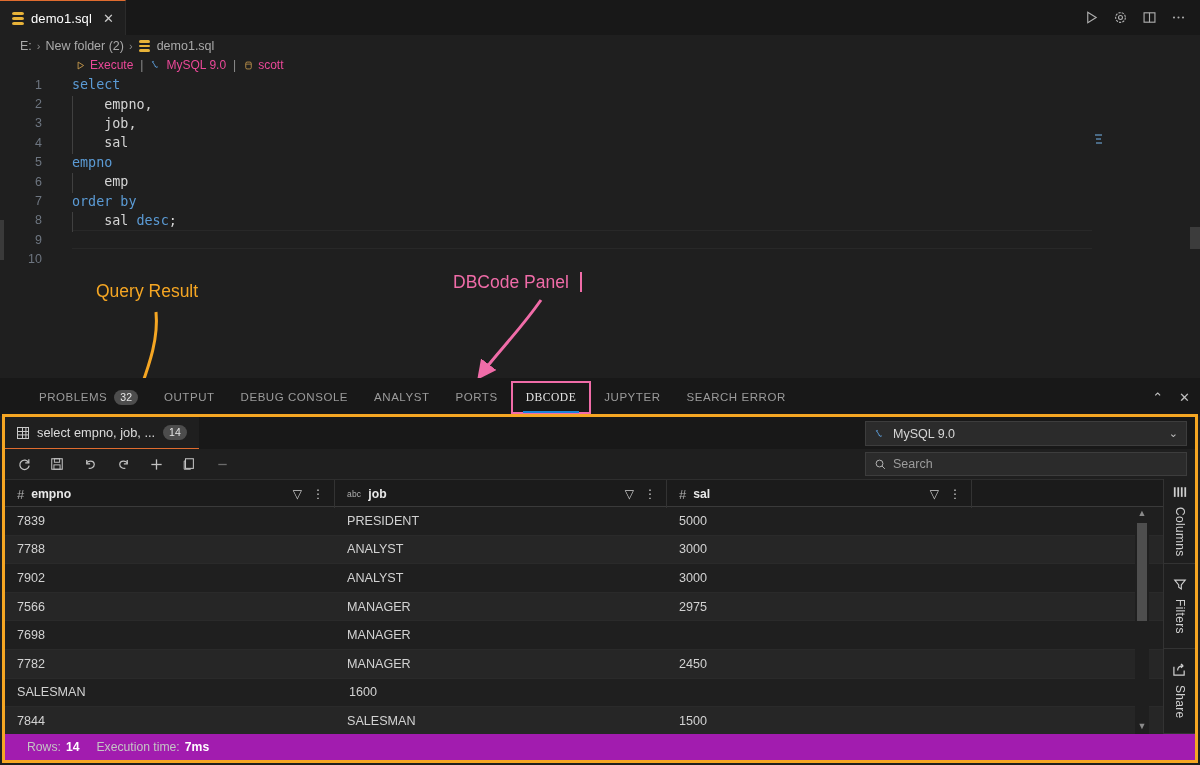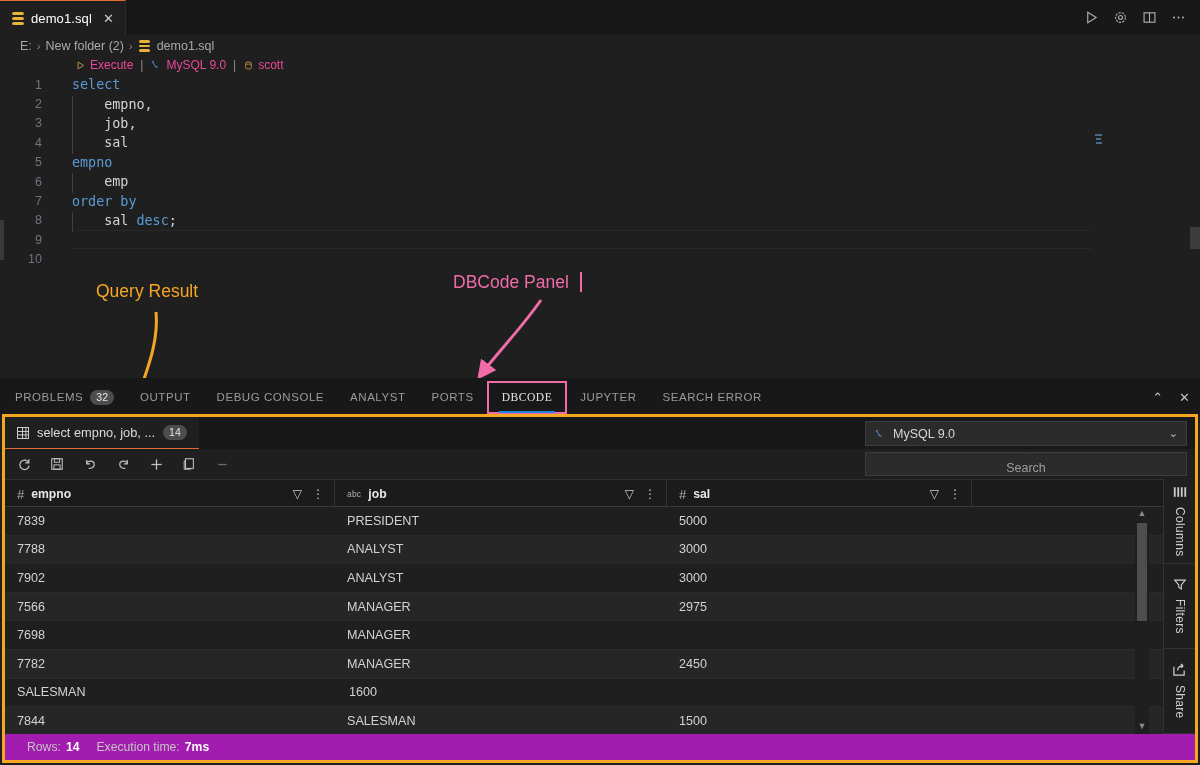--- a/index.html
+++ b/index.html
@@ -81,21 +81,21 @@
   
   .ann { position: absolute; pointer-events: none; }
   .ann-label { position: absolute; font-size: 17.5px; white-space: nowrap; }
   .ann-qr { left: 96px; top: 281px; color: #f5a623; }
   .ann-dp { left: 453px; top: 272px; color: #f06ca8; }
   .ann-dp-caret { position: absolute; left: 580px; top: 272px; width: 1.5px; height: 20px; background: #f06ca8; }
 
   
   .panelbar {
     position: absolute; left: 0; top: 378px; width: 1200px; height: 38px;
-    background: #181818; display: flex; align-items: center; padding-left: 2px; gap: 0;
+    background: #181818; display: flex; align-items: center; padding-left: 26px; gap: 0;
   }
   .ptab {
     font-size: 11.5px; color: #9b9b9b; letter-spacing: .55px;
     padding: 0 13px; height: 38px; display: flex; align-items: center; gap: 7px;
     cursor: pointer; position: relative;
   }
   .ptab.active { color: #e7e7e7; }
   .ptab .badge {
     background: #4d4d4d; color: #e6e6e6; border-radius: 9px;
     font-size: 10.5px; padding: 1px 6px 2px; min-width: 19px; text-align: center; letter-spacing: 0;
@@ -134,21 +134,21 @@
   }
   .conn-select .chev { margin-left: auto; color: #c0c0c0; font-size: 11px; }
 
   .tools-row { position: absolute; left: 0; top: 32px; width: 100%; height: 30px; background: #1f1f1f; display: flex; align-items: center; }
   .tools-left { display: flex; align-items: center; gap: 7px; padding-left: 6px; }
   .tbtn { width: 26px; height: 24px; display: flex; align-items: center; justify-content: center; color: #c2c2c2; cursor: pointer; }
   .tbtn.dim { color: #6b6b6b; }
   .search-box {
     position: absolute; right: 8px; top: 3px; width: 322px; height: 24px;
     background: #2b2b2b; border: 1px solid #3d3d3d; display: flex; align-items: center;
-    gap: 6px; padding: 0 8px; color: #9c9c9c; font-size: 12.5px; flex-direction: column;
+    gap: 6px; padding: 0 8px; color: #9c9c9c; font-size: 12.5px;
   }
 
   
   .grid-wrap { position: absolute; left: 0; top: 62px; right: 0; bottom: 26px; overflow: hidden; }
   .grid-head {
     display: flex; height: 28px; background: #1b1b1b; border-bottom: 1px solid #3a3a3a;
     border-top: 1px solid #2e2e2e;
   }
   .hcell {
     display: flex; align-items: center; height: 28px; position: relative;

